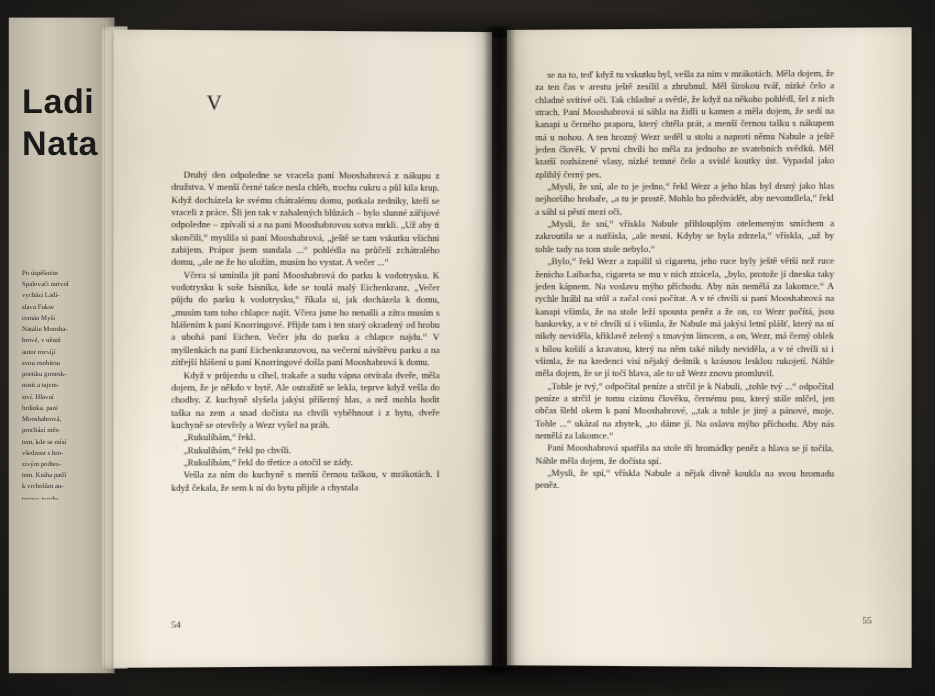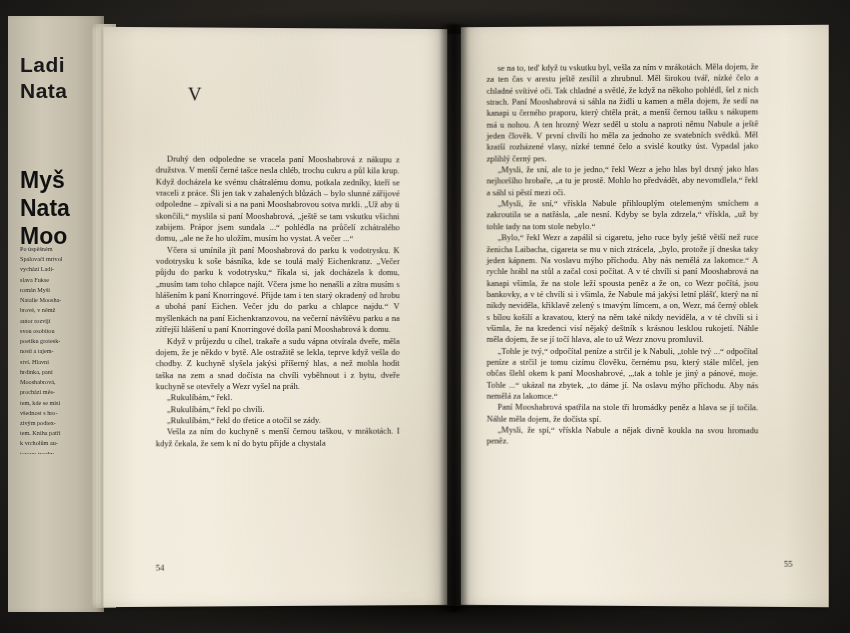--- a/index.html
+++ b/index.html
@@ -46,26 +46,26 @@
     width: 96px;
     height: 596px;
     background: linear-gradient(90deg, #b9b3a3 0%, #cfc8b6 35%, #c3bcab 70%, #a79f8e 100%);
     box-shadow: inset -6px 0 10px -6px rgba(0,0,0,.45);
   }
 
   
   .cover-title {
     position: absolute;
     left: 12px;
-    top: 36px;
+    top: 58px;
     width: 86px;
     color: #1a1a1a;
     font-family: "Liberation Sans", sans-serif;
     font-weight: bold;
-    font-size: 21px;
+    font-size: 31px;
     line-height: 1.22;
     letter-spacing: .5px;
     overflow: hidden;
     white-space: nowrap;
   }
   .cover-title div { overflow: hidden; }
   .cover-sub {
     position: absolute;
     left: 12px;
     top: 150px;
@@ -226,25 +226,20 @@
 
   <div class="book">
 
     <div class="top-shadow"></div>
     <div class="under-shadow"></div>
 
     <div class="cover">
       <div class="cover-title">
         <div>Ladi</div>
         <div>Nata</div>
-      </div>
-      <div class="cover-sub">
-        <div>Myš</div>
-        <div>Nata</div>
-        <div>Moo</div>
       </div>
       <div class="cover-blurb">
           <div>Po úspěšném</div>
           <div>Spalovači mrtvol</div>
           <div>vychází Ladi-</div>
           <div>slava Fukse</div>
           <div>román Myši</div>
           <div>Natalie Moosha-</div>
           <div>brové, v němž</div>
           <div>autor rozvíjí</div>

